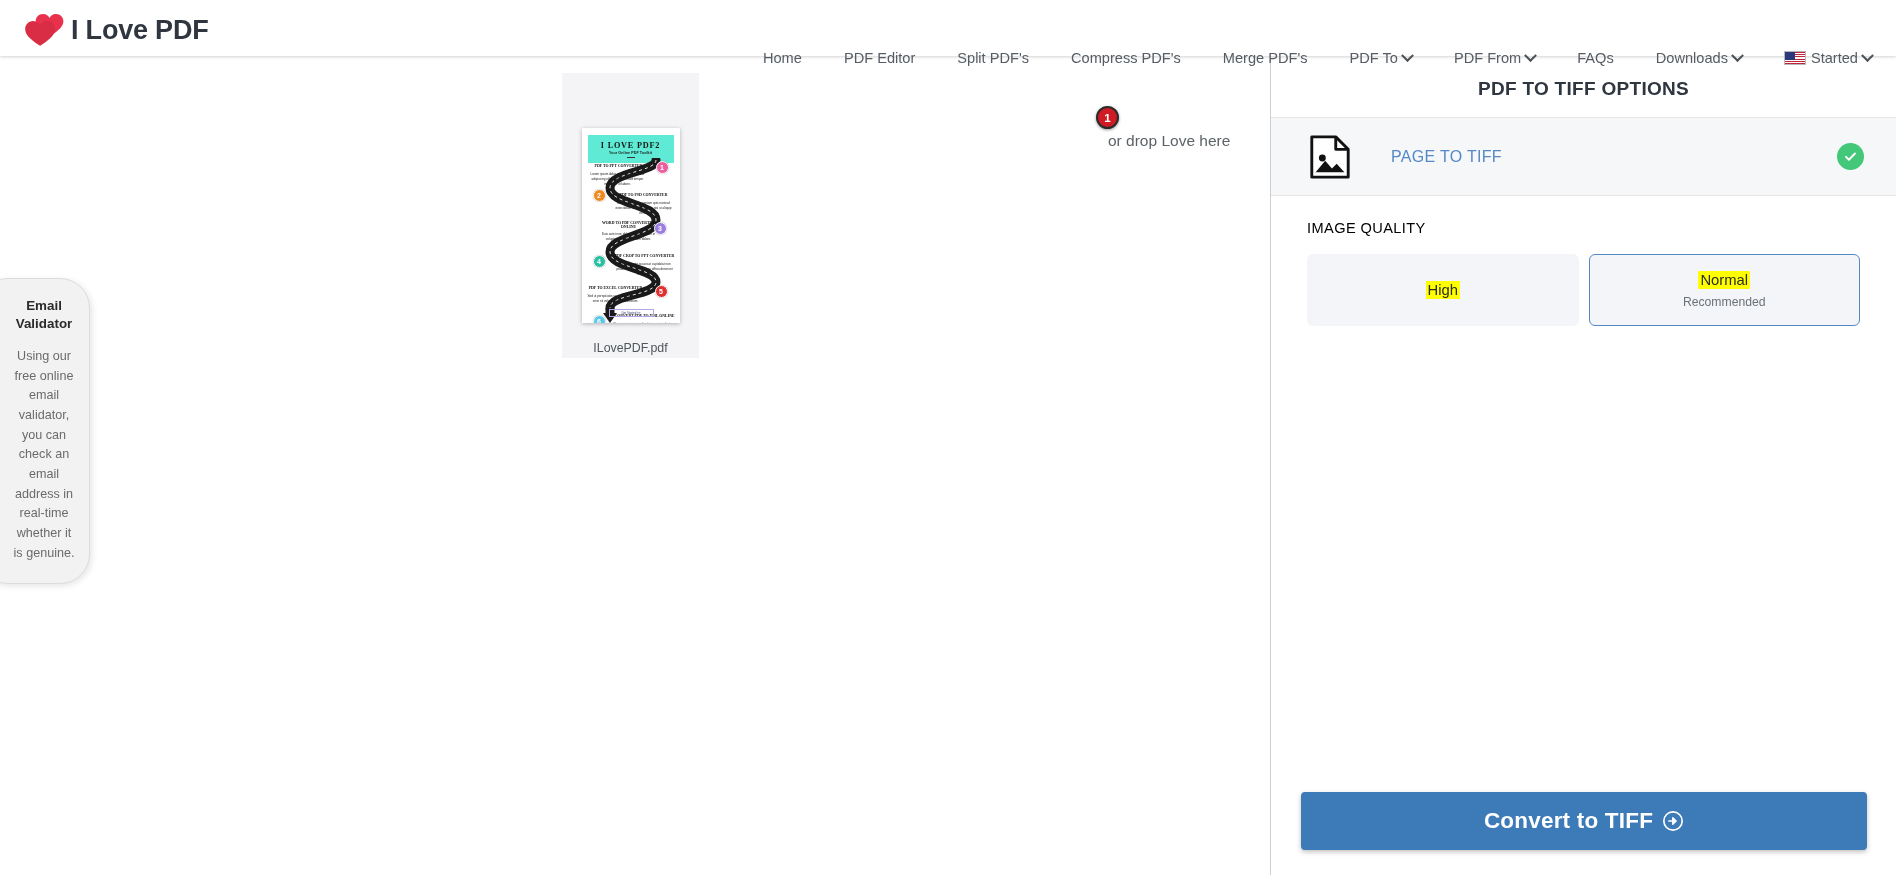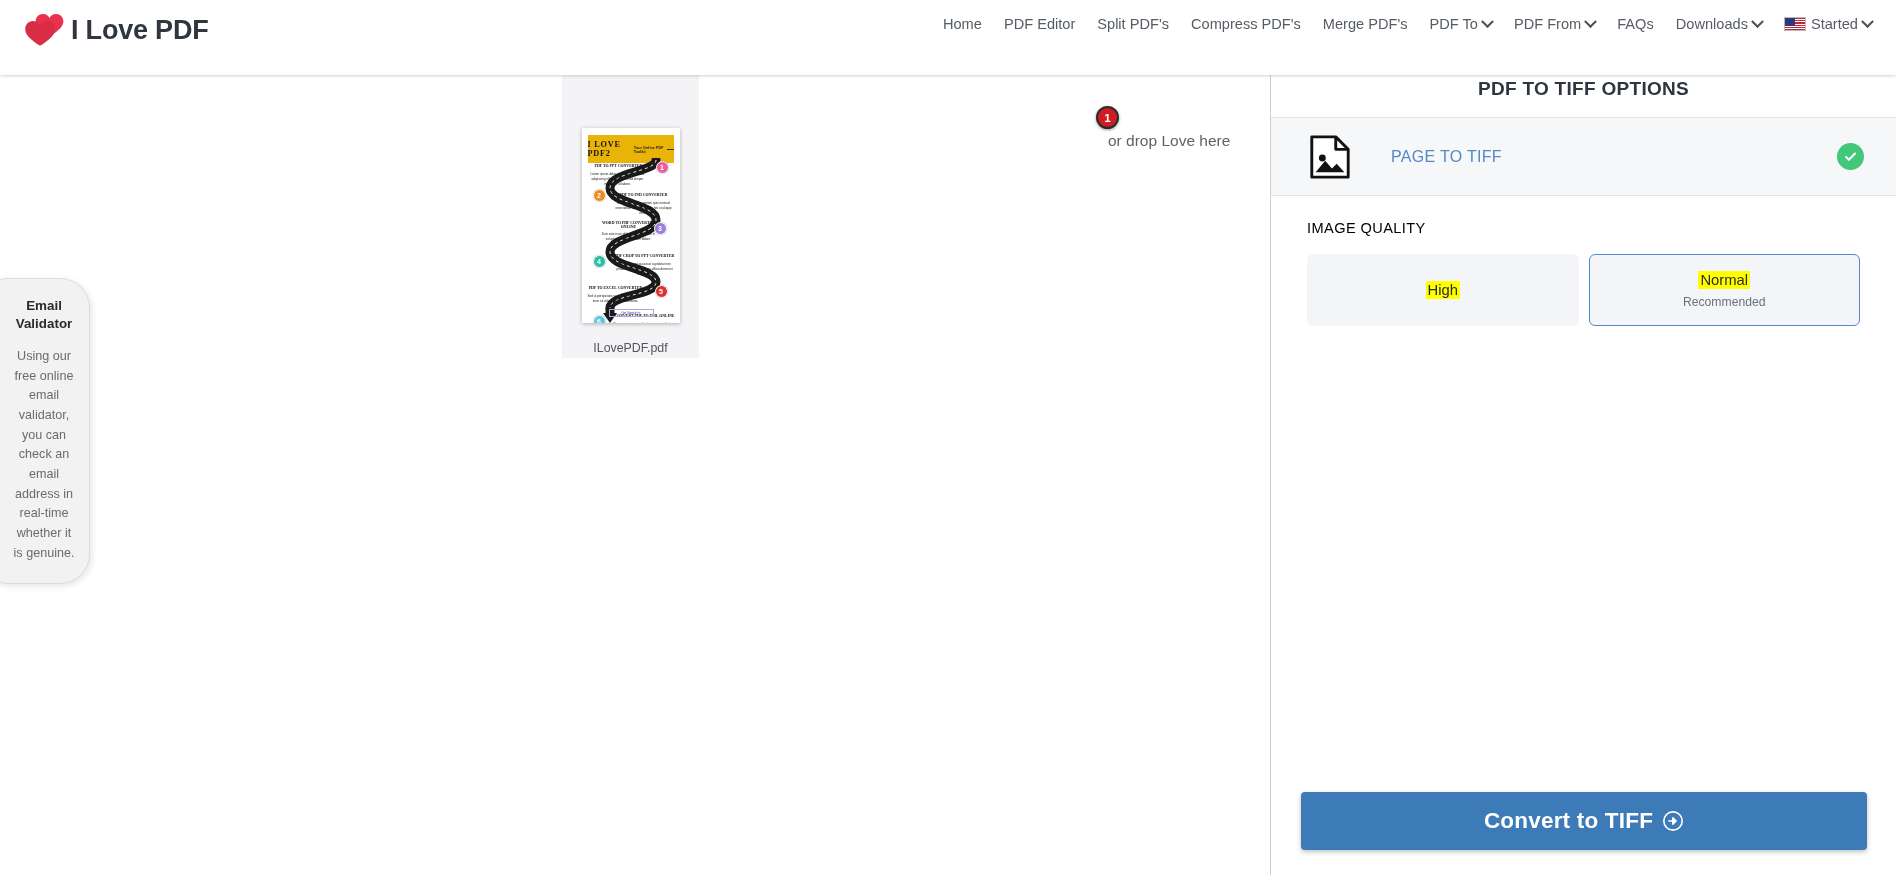--- a/index.html
+++ b/index.html
@@ -9,21 +9,21 @@
     overflow: hidden;
     background: #ffffff;
     font-family: "Liberation Sans", sans-serif;
   }
 
   
   .header {
     position: absolute;
     top: 0; left: 0;
     width: 1896px;
-    height: 75px;
+    height: 56px;
     background: #ffffff;
     box-shadow: 0 1px 3px rgba(0,0,0,0.18);
     z-index: 50;
   }
   .logo-wrap {
     position: absolute;
     left: 24px;
     top: 8px;
     display: flex;
     align-items: center;
@@ -36,25 +36,25 @@
     font-weight: bold;
     color: #2f3640;
     letter-spacing: -0.2px;
     margin-left: 1px;
     white-space: nowrap;
   }
 
   .nav {
     position: absolute;
     right: 24px;
-    top: 16px;
+    top: 6px;
     height: 60px;
     display: flex;
-    align-items: flex-start;
-    gap: 22px;
+    align-items: flex-end;
+    gap: 42px;
   }
   .nav-item {
     font-size: 14.6px;
     color: #555c63;
     white-space: nowrap;
     cursor: pointer;
     display: flex;
     align-items: center;
     gap: 5px;
   }
@@ -150,22 +150,23 @@
     color: #4f565c;
     text-align: center;
     white-space: nowrap;
   }
 
   
   .ig-head {
     position: absolute;
     left: 6px; top: 7px;
     width: 86px; height: 28px;
-    background: #eab308;
-    display: flex;
+    background: #5eead4;
+    display: flex;
+    flex-direction: column;
     align-items: center;
     justify-content: center;
   }
   .ig-title {
     font-size: 8.2px;
     font-weight: bold;
     color: #141414;
     letter-spacing: 0.8px;
     font-family: "Liberation Serif", serif;
   }

